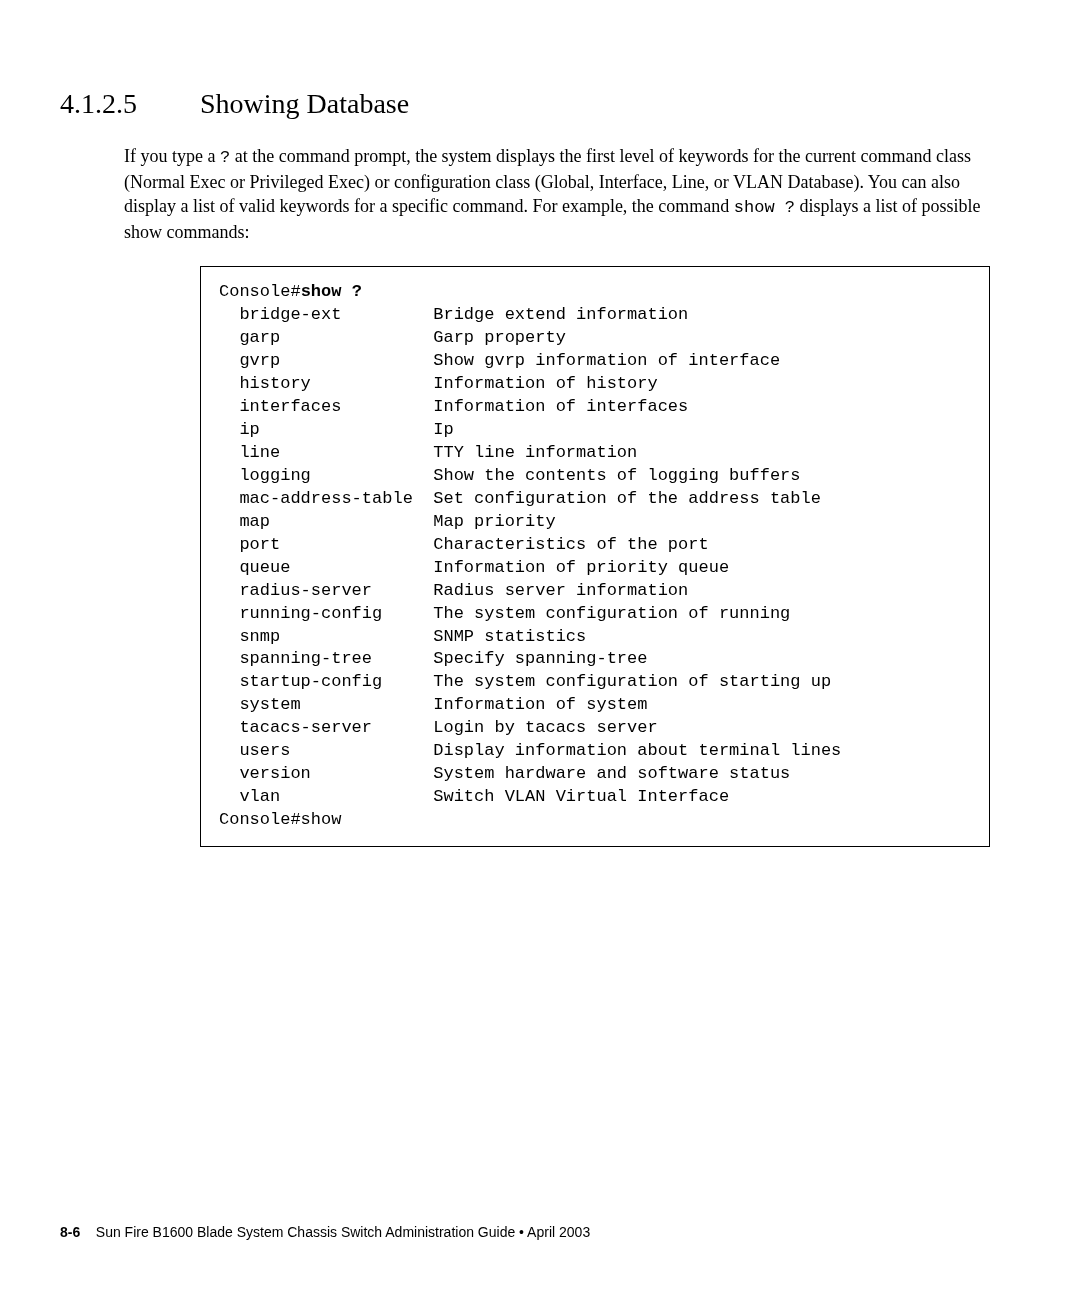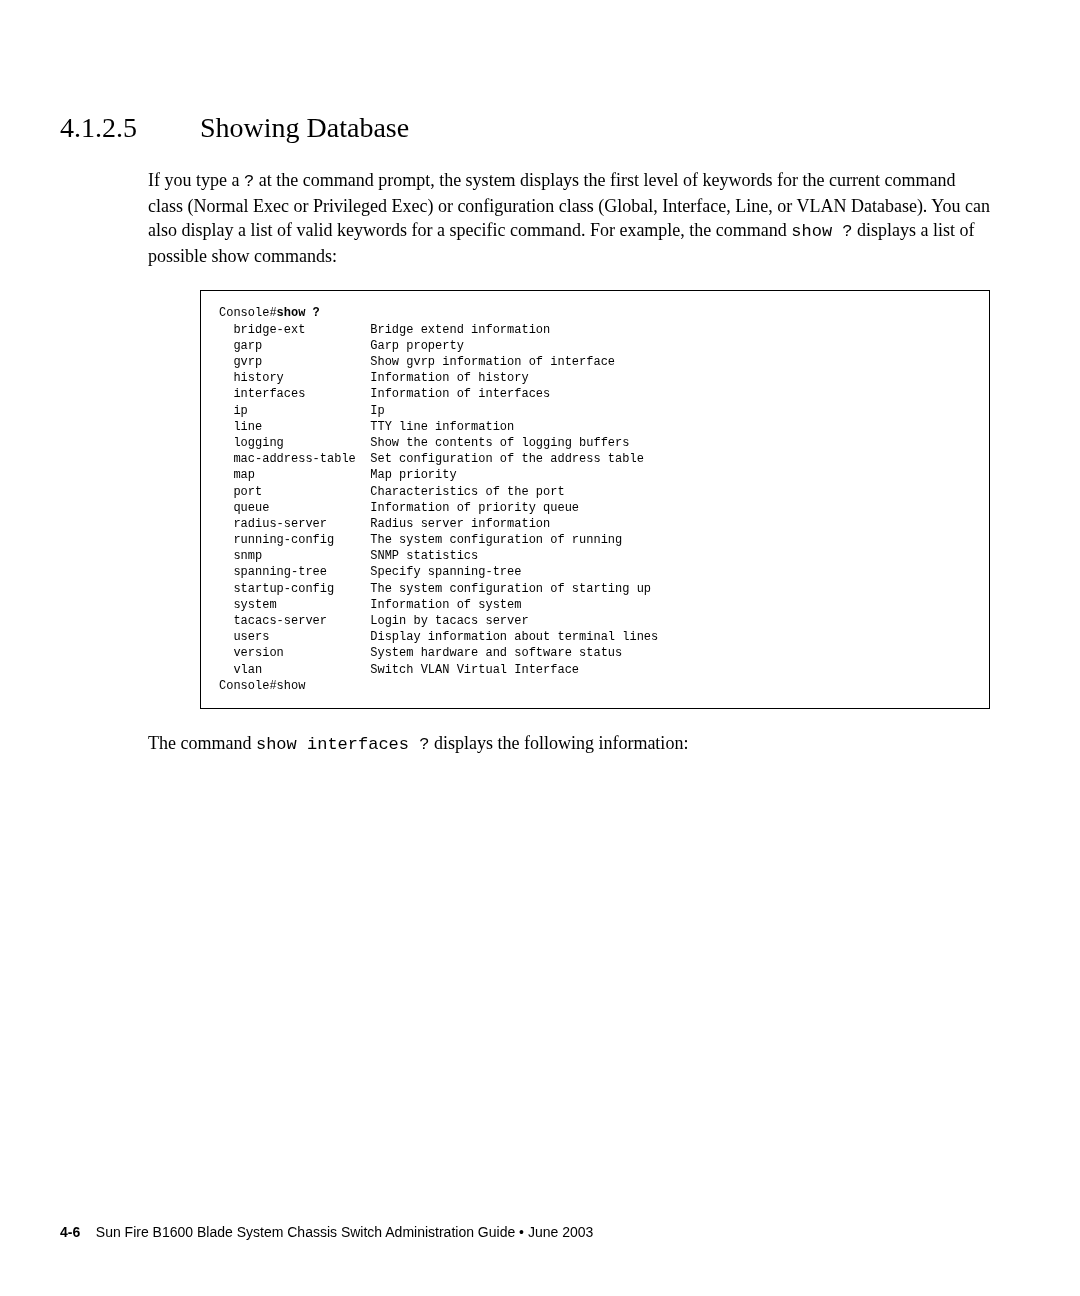--- a/index.html
+++ b/index.html
@@ -7,50 +7,50 @@
     margin: 0;
     padding: 0;
     font-family: "Palatino Linotype", "Book Antiqua", Palatino, Georgia, serif;
     color: #000;
   }
   .page {
     width: 1080px;
     height: 1296px;
     position: relative;
     box-sizing: border-box;
-    padding: 112px 90px 60px 60px;
+    padding: 88px 90px 60px 60px;
   }
   .heading-row {
     display: flex;
     align-items: baseline;
     margin-bottom: 24px;
   }
   .section-number {
     font-size: 28px;
     width: 140px;
     flex-shrink: 0;
   }
   .section-title {
     font-size: 28px;
   }
   .body-text {
-    margin-left: 88px;
+    margin-left: 64px;
     font-size: 18px;
     line-height: 1.35;
   }
   .inline-mono {
     font-family: "Courier New", Courier, monospace;
     font-size: 17px;
   }
   .code-block {
     margin: 22px 0 22px 140px;
     border: 1px solid #000;
     padding: 14px 18px 14px 18px;
     font-family: "Courier New", Courier, monospace;
-    font-size: 12px;
+    font-size: 17px;
     line-height: 1.35;
     white-space: pre;
   }
   .code-block .bold {
     font-weight: bold;
   }
   .footer {
     position: absolute;
     left: 60px;
     bottom: 56px;
@@ -93,22 +93,19 @@
   snmp               SNMP statistics
   spanning-tree      Specify spanning-tree
   startup-config     The system configuration of starting up
   system             Information of system
   tacacs-server      Login by tacacs server
   users              Display information about terminal lines
   version            System hardware and software status
   vlan               Switch VLAN Virtual Interface
 Console#show</div>
 
-  <p class="body-text">
-    <span>The command </span><span class="inline-mono">show interfaces ?</span><span> displays the following information:</span>
-  </p>
 
 
   <div class="footer">
-    <span class="pg">4-6</span>&nbsp;&nbsp;&nbsp;&nbsp;<span>Sun Fire B1600 Blade System Chassis Switch Administration Guide • June 2003</span>
+    <span class="pg">8-6</span>&nbsp;&nbsp;&nbsp;&nbsp;<span>Sun Fire B1600 Blade System Chassis Switch Administration Guide • April 2003</span>
   </div>
 
 </div>
 
 </body></html>

